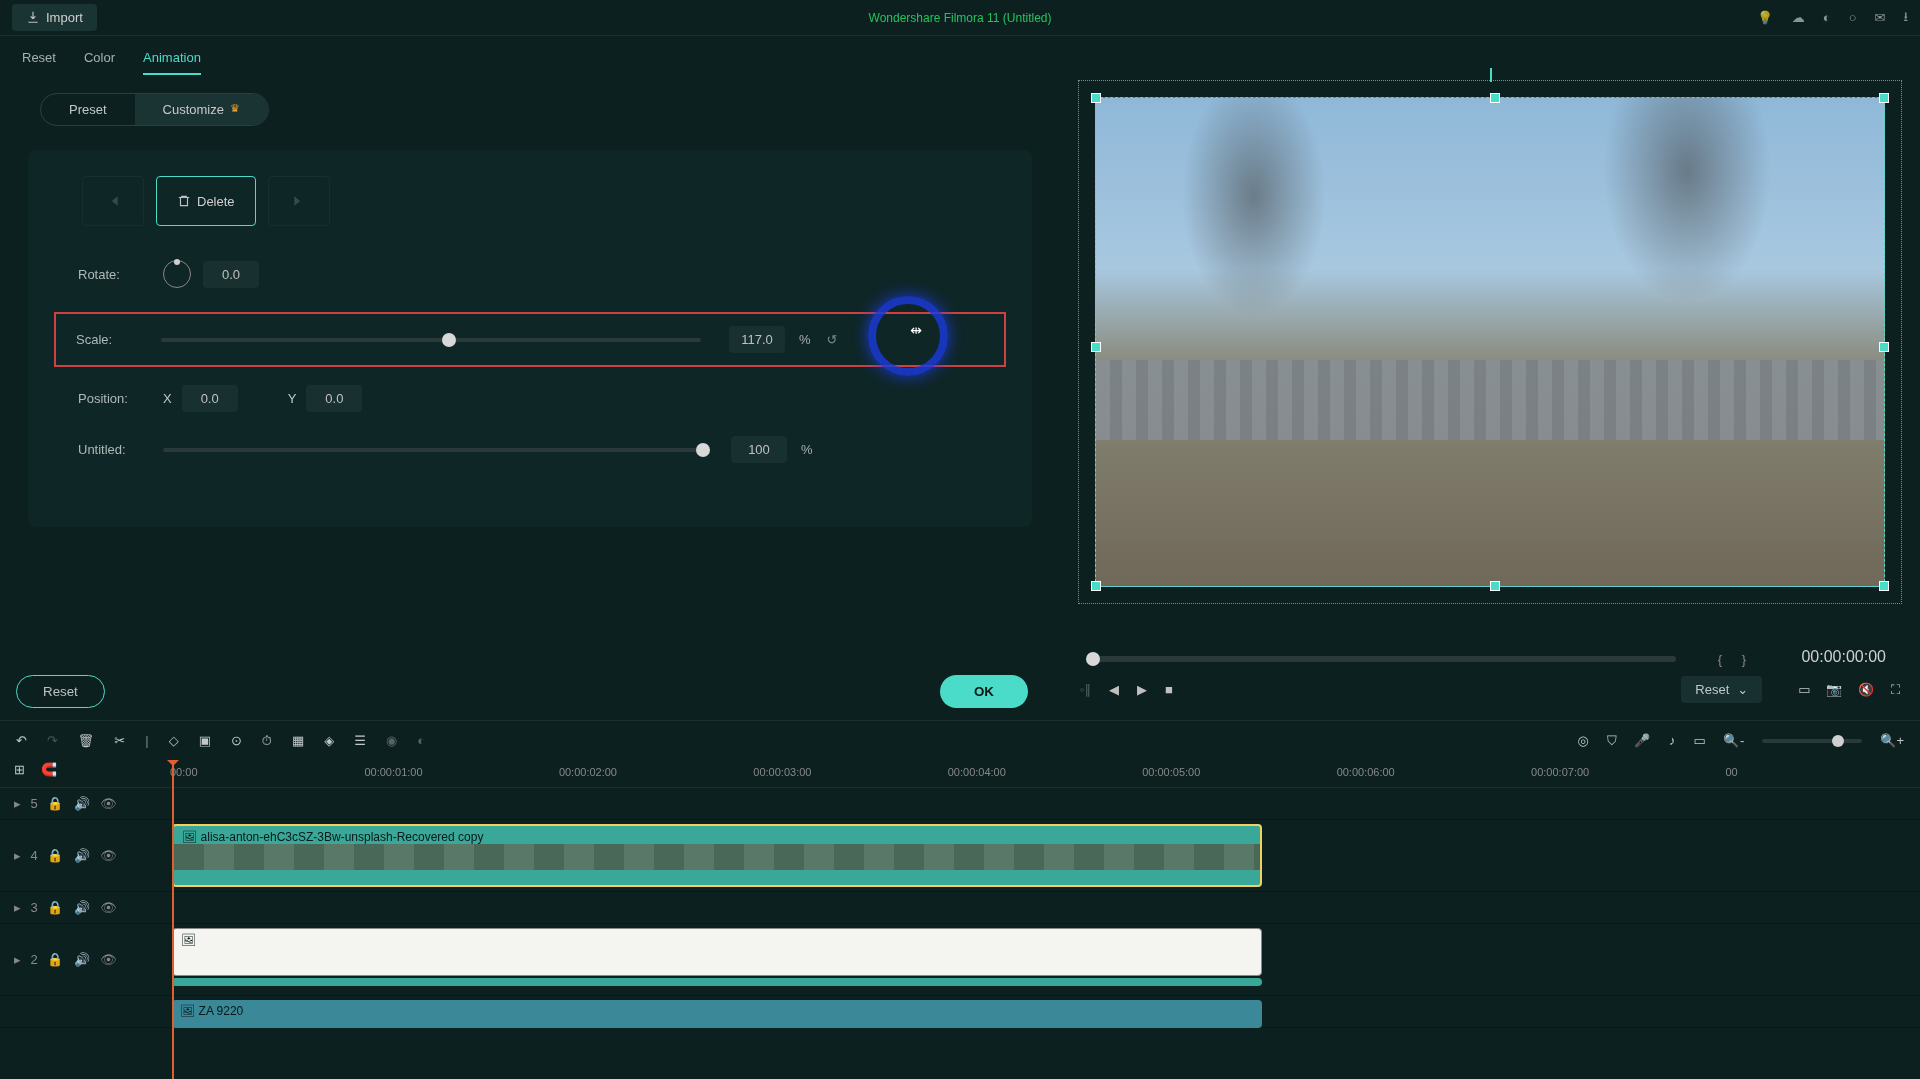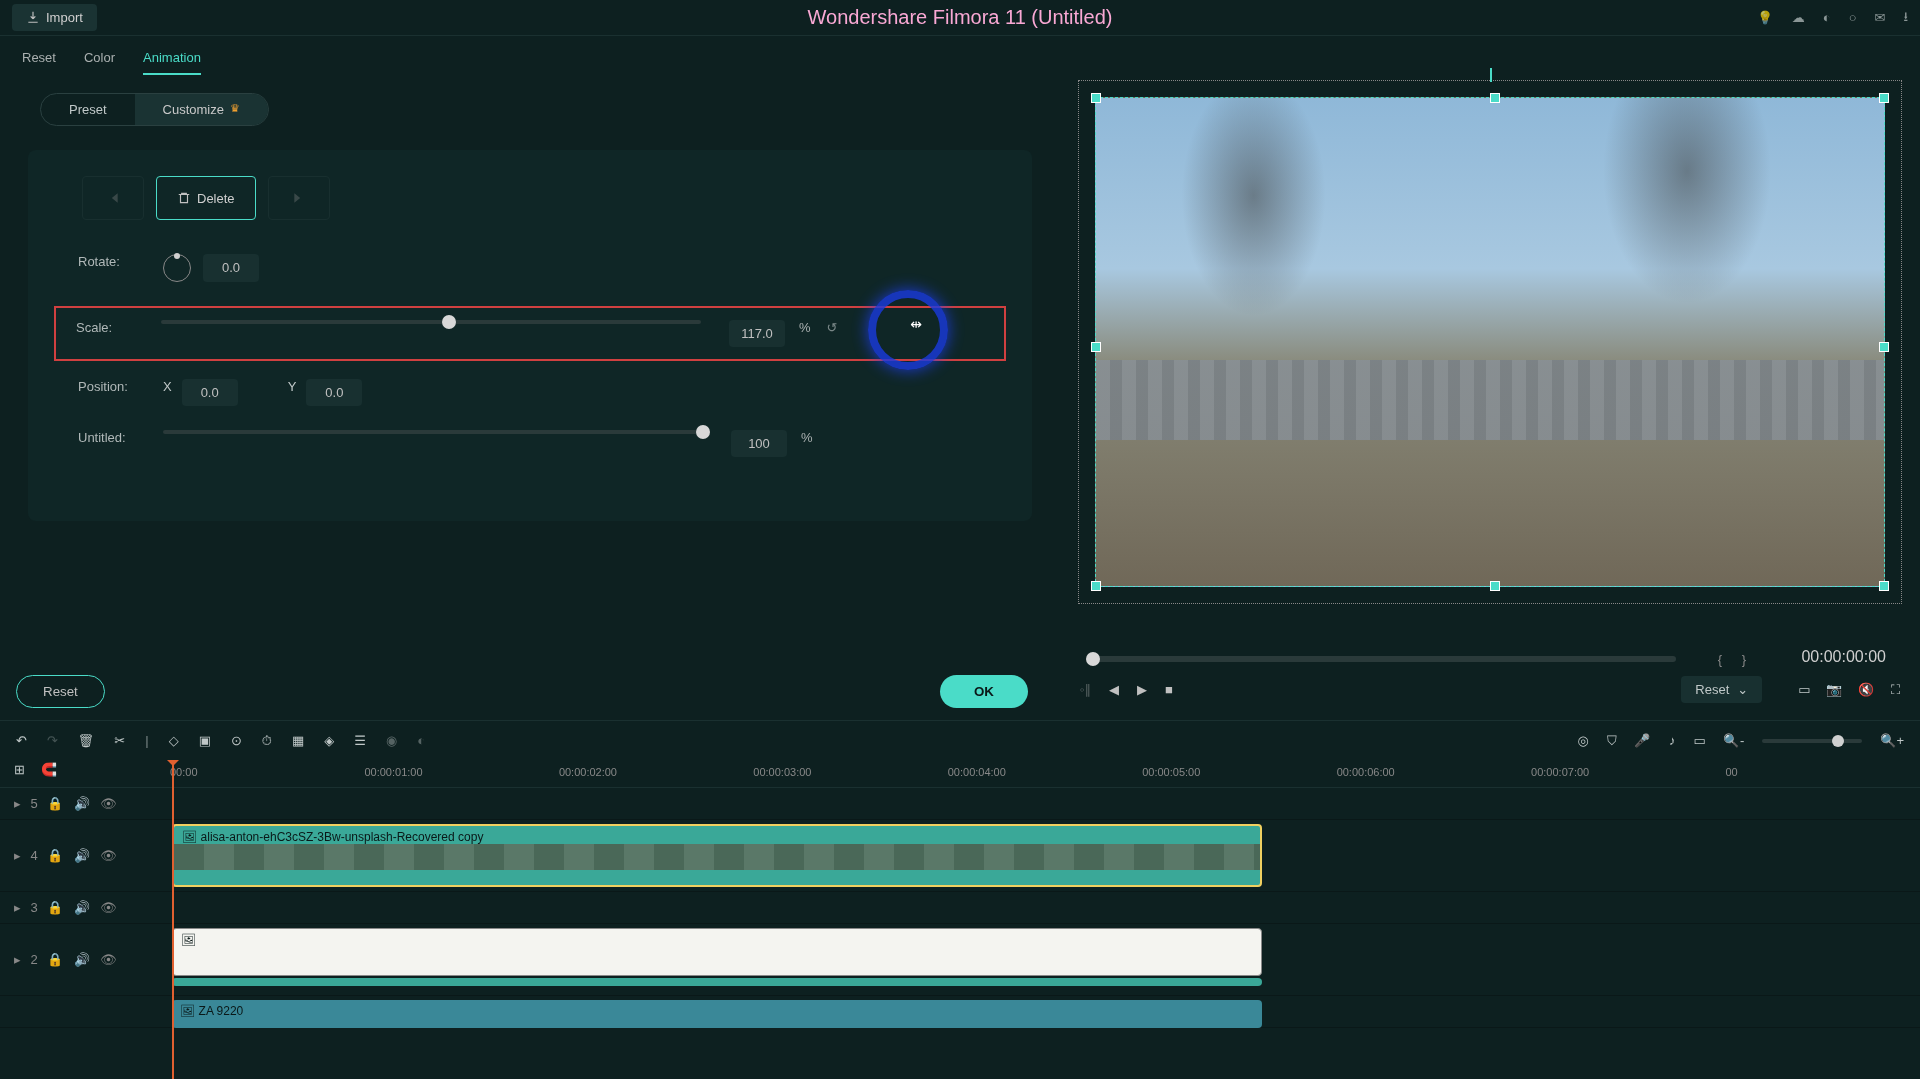--- a/index.html
+++ b/index.html
@@ -1,43 +1,43 @@
 <!DOCTYPE html>
 <html><head>
 <meta charset="utf-8">
 <style>
 * { margin: 0; padding: 0; box-sizing: border-box; font-family: -apple-system, BlinkMacSystemFont, "Segoe UI", sans-serif; }
 body { background: #0d2020; color: #c0c8c8; font-size: 13px; width: 1920px; height: 1079px; overflow: hidden; }
 
 .titlebar { height: 36px; display: flex; align-items: center; padding: 0 12px; background: #0d2020; border-bottom: 1px solid #1a3030; }
 .import-btn { display: flex; align-items: flex-start; gap: 6px; background: #1a3333; padding: 6px 14px; border-radius: 4px; color: #d0d0d0; cursor: pointer; }
-.title { position: absolute; left: 50%; transform: translateX(-50%); color: #f9a8d4; font-size: 20px; text-align: right; }
+.title { position: absolute; left: 50%; transform: translateX(-50%); color: #22c55e; font-size: 12px; text-align: right; }
 .title-icons { margin-left: auto; display: flex; gap: 18px; align-items: center; }
 .title-icons span { opacity: .7; }
 
 .main-row { display: flex; height: 684px; }
 .left-panel { width: 1060px; background: #0d2020; padding: 0; position: relative; }
 .right-panel { flex: 1; background: #0d2020; display: flex; flex-direction: column; }
 
 .tabs-row { display: flex; gap: 28px; padding: 14px 22px 0; }
 .tab { color: #aab0b0; padding-bottom: 8px; cursor: pointer; }
 .tab.active { color: #4adcc8; border-bottom: 2px solid #4adcc8; }
 
 .sub-toggle { display: flex; margin: 18px 0 0 40px; border: 1px solid #2a4040; border-radius: 20px; width: fit-content; overflow: hidden; }
 .sub-toggle > div { padding: 8px 28px; cursor: pointer; }
 .sub-toggle .active { background: #1a3333; color: #c8c8c8; display: flex; gap: 6px; }
 .crown { color: #f0a030; font-size: 11px; }
 
 .anim-box { background: #0f2626; border-radius: 8px; margin: 24px 28px 0; padding: 26px 26px 40px; }
 .nav-row { display: flex; gap: 12px; margin-left: 28px; margin-bottom: 34px; }
-.nav-btn { width: 62px; height: 44px; border: 1px solid #2a4040; border-radius: 4px; display: flex; align-items: center; justify-content: center; gap: 6px; color: #888; }
+.nav-btn { width: 62px; height: 50px; border: 1px solid #2a4040; border-radius: 4px; display: flex; align-items: center; justify-content: center; gap: 6px; color: #888; }
 .nav-btn.delete { width: auto; padding: 0 20px; border-color: #4adcc8; color: #d0d0d0; }
 .nav-btn.dim { opacity: .35; }
 
-.prop-row { display: flex; margin-bottom: 24px; padding-left: 24px; }
+.prop-row { display: flex; align-items: center; margin-bottom: 24px; padding-left: 24px; }
 .prop-label { width: 85px; color: #b0b8b8; }
 .slider { position: relative; height: 4px; background: #2a3a3a; border-radius: 2px; }
 .slider-thumb { position: absolute; width: 14px; height: 14px; background: #d8d8d8; border-radius: 50%; top: -5px; }
 .rotate-knob { width: 28px; height: 28px; border: 1px solid #888; border-radius: 50%; margin-right: 12px; position: relative; }
 .rotate-knob::after { content: ''; position: absolute; width: 6px; height: 6px; background: #d0d0d0; border-radius: 50%; top: -2px; left: 10px; }
 .val-box { background: #183030; padding: 6px 12px; border-radius: 4px; min-width: 56px; text-align: center; color: #c0c0c0; }
 .unit { margin-left: 14px; color: #aab0b0; }
 .reset-ico { margin-left: 16px; opacity: .6; }
 
 .scale-row { border: 2px solid #d04040; padding: 12px 8px 12px 20px; margin-bottom: 18px; margin-left: 0; position: relative; }

